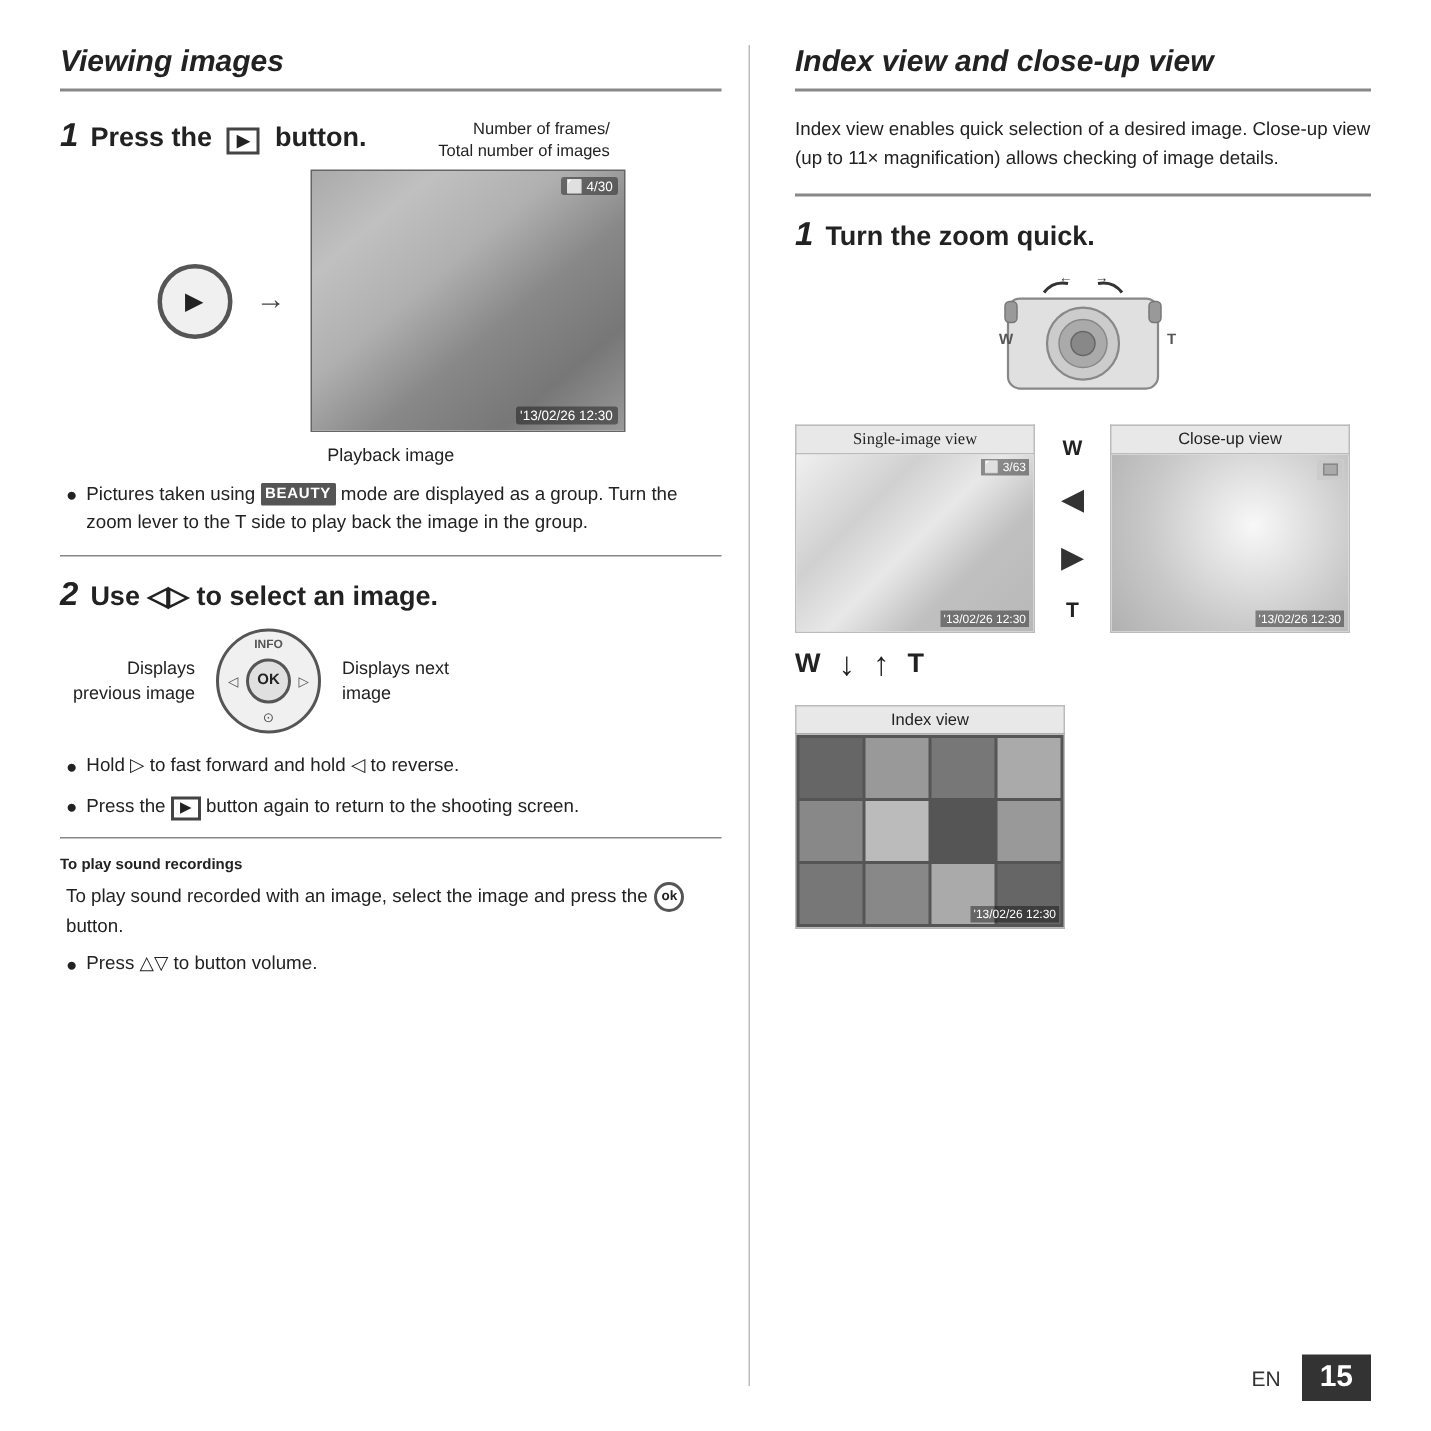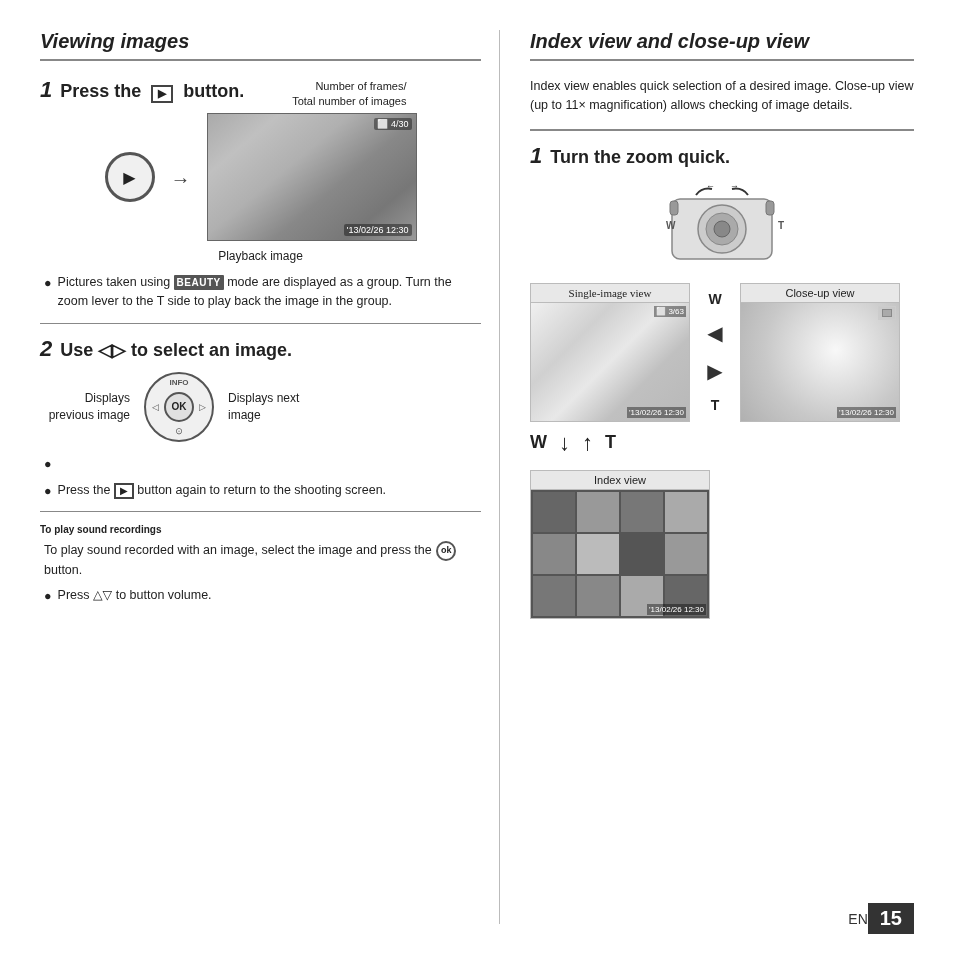--- a/index.html
+++ b/index.html
@@ -74,21 +74,21 @@
       justify-content: center;
       font-size: 16px;
       background: #f0f0f0;
     }
     .arrow-right {
       font-size: 20px;
       color: #444;
     }
     .playback-image-box {
       width: 210px;
-      height: 128px;
+      height: 175px;
       background: #888;
       border: 1px solid #666;
       position: relative;
       overflow: hidden;
     }
     .playback-image-box .img-sim {
       width: 100%;
       height: 100%;
       background: linear-gradient(160deg, #999 0%, #bbb 30%, #aaa 50%, #888 70%, #777 100%);
     }
@@ -321,21 +321,21 @@
       color: #fff;
       background: rgba(0,0,0,0.4);
       padding: 1px 2px;
     }
     .page-num-area {
       position: absolute;
       bottom: 20px;
       right: 40px;
       display: flex;
       align-items: center;
-      gap: 0;
+      gap: 14px;
       margin-left: 18px;
     }
     .en-label {
       font-size: 14px;
       font-weight: normal;
       color: #333;
     }
     .page-num-box {
       background: #333;
       color: #fff;
@@ -472,20 +472,21 @@
         </div>
       </div>
       <div class="next-label-block">
         <span style="white-space:pre-line;display:block;text-align:left;">Displays next
 image</span>
       </div>
     </div>
 
     <div class="bullet-text" style="margin-top:12px;">
       <span class="bullet-dot">●</span>
+      <span>Hold ▷ to fast forward and hold ◁ to reverse.</span>
     </div>
 
     <div class="bullet-text">
       <span class="bullet-dot">●</span>
       <span>
         Press the <span style="display:inline-flex;align-items:center;justify-content:center;width:20px;height:16px;border:2px solid #444;font-size:10px;">▶</span> button again to return to the shooting screen.
       </span>
     </div>
 
     <hr class="section-divider2" style="margin-top:10px;">

